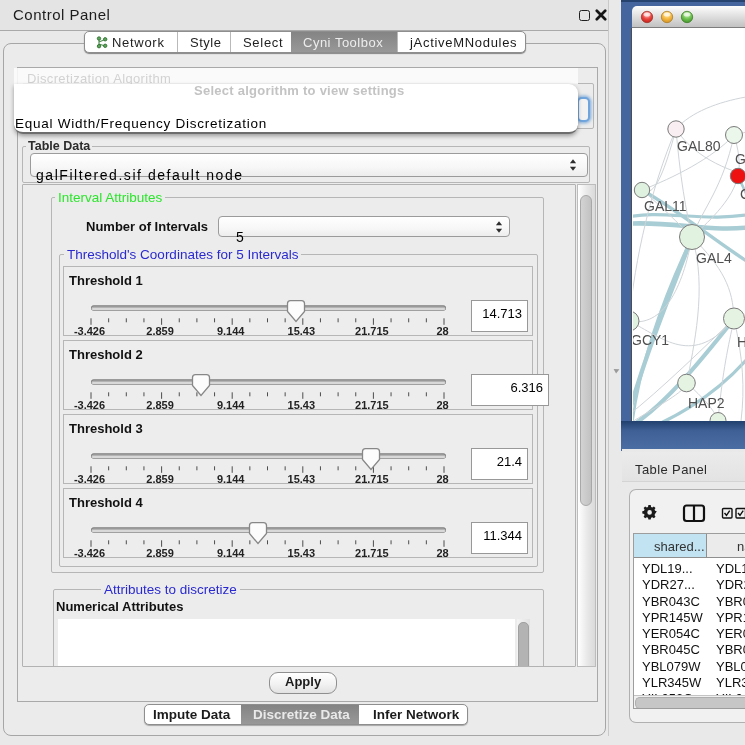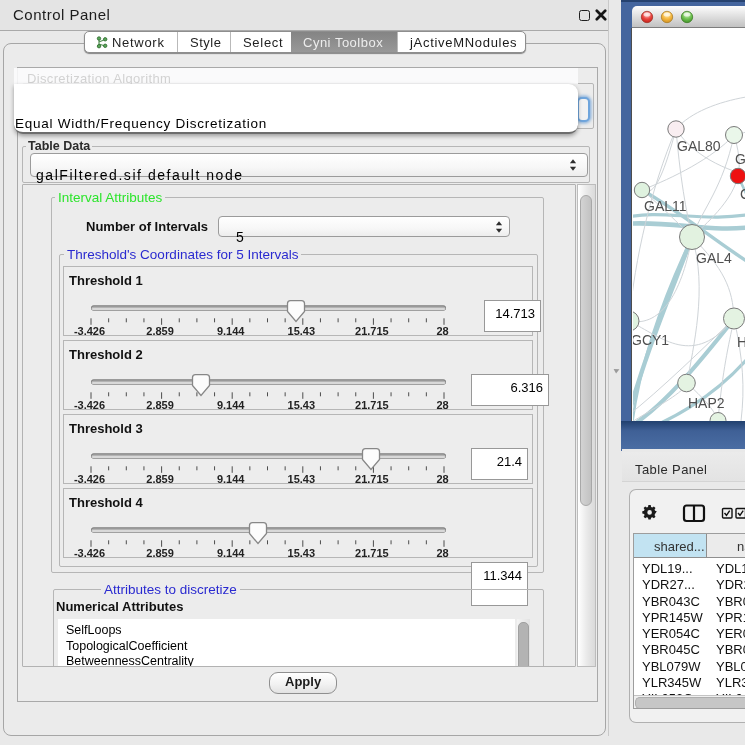--- a/index.html
+++ b/index.html
@@ -86,21 +86,21 @@
     <rect x="28" y="40.9" width="353" height="2" rx="1" fill="#d8d8d8"></rect>
     <path d="M27.00 51.3 L27.00 57.8 M44.65 51.3 L44.65 55.3 M62.30 51.3 L62.30 55.3 M79.95 51.3 L79.95 55.3 M97.60 51.3 L97.60 57.8 M115.25 51.3 L115.25 55.3 M132.90 51.3 L132.90 55.3 M150.55 51.3 L150.55 55.3 M168.20 51.3 L168.20 57.8 M185.85 51.3 L185.85 55.3 M203.50 51.3 L203.50 55.3 M221.15 51.3 L221.15 55.3 M238.80 51.3 L238.80 57.8 M256.45 51.3 L256.45 55.3 M274.10 51.3 L274.10 55.3 M291.75 51.3 L291.75 55.3 M309.40 51.3 L309.40 57.8 M327.05 51.3 L327.05 55.3 M344.70 51.3 L344.70 55.3 M362.35 51.3 L362.35 55.3 M380.00 51.3 L380.00 57.8" stroke="#4d4d4d" stroke-width="1"></path>
     <path d="M223.5 37.5 L223.5 36.6 Q223.5 33.6 226.5 33.6 L237.5 33.6 Q240.5 33.6 240.5 36.6 L240.5 44.5 L232 54.5 L223.5 44.5 Z" fill="#fcfcfc" stroke="#878787" stroke-width="1.3"></path>
   </svg>
   <div class="ticklbl" style="left:25.5px;">-3.426</div>
   <div class="ticklbl" style="left:96.1px;">2.859</div>
   <div class="ticklbl" style="left:166.7px;">9.144</div>
   <div class="ticklbl" style="left:237.3px;">15.43</div>
   <div class="ticklbl" style="left:307.9px;">21.715</div>
   <div class="ticklbl" style="left:378.5px;">28</div>
-  <div class="tfield" style="left:420px;top:33px;width:57px;height:32px;">14.713</div>
+  <div class="tfield" style="left:407px;top:33px;width:57px;height:32px;">14.713</div>
 </div>
 <div class="thpanel" style="left:40px;top:155px;">
   <div class="thlabel">Threshold 2</div>
   <svg class="a" style="left:0;top:0;" width="468" height="68" viewBox="0 0 468 68">
     <rect x="27" y="38.3" width="355" height="5.5" rx="2.7" fill="#7f7f7f"></rect>
     <rect x="27.6" y="39.4" width="353.8" height="3.8" rx="1.9" fill="#b3b3b3"></rect>
     <rect x="28" y="40.9" width="353" height="2" rx="1" fill="#d8d8d8"></rect>
     <path d="M27.00 51.3 L27.00 57.8 M44.65 51.3 L44.65 55.3 M62.30 51.3 L62.30 55.3 M79.95 51.3 L79.95 55.3 M97.60 51.3 L97.60 57.8 M115.25 51.3 L115.25 55.3 M132.90 51.3 L132.90 55.3 M150.55 51.3 L150.55 55.3 M168.20 51.3 L168.20 57.8 M185.85 51.3 L185.85 55.3 M203.50 51.3 L203.50 55.3 M221.15 51.3 L221.15 55.3 M238.80 51.3 L238.80 57.8 M256.45 51.3 L256.45 55.3 M274.10 51.3 L274.10 55.3 M291.75 51.3 L291.75 55.3 M309.40 51.3 L309.40 57.8 M327.05 51.3 L327.05 55.3 M344.70 51.3 L344.70 55.3 M362.35 51.3 L362.35 55.3 M380.00 51.3 L380.00 57.8" stroke="#4d4d4d" stroke-width="1"></path>
     <path d="M128.5 37.5 L128.5 36.6 Q128.5 33.6 131.5 33.6 L142.5 33.6 Q145.5 33.6 145.5 36.6 L145.5 44.5 L137 54.5 L128.5 44.5 Z" fill="#fcfcfc" stroke="#878787" stroke-width="1.3"></path>
   </svg>
@@ -137,50 +137,52 @@
     <rect x="28" y="40.9" width="353" height="2" rx="1" fill="#d8d8d8"></rect>
     <path d="M27.00 51.3 L27.00 57.8 M44.65 51.3 L44.65 55.3 M62.30 51.3 L62.30 55.3 M79.95 51.3 L79.95 55.3 M97.60 51.3 L97.60 57.8 M115.25 51.3 L115.25 55.3 M132.90 51.3 L132.90 55.3 M150.55 51.3 L150.55 55.3 M168.20 51.3 L168.20 57.8 M185.85 51.3 L185.85 55.3 M203.50 51.3 L203.50 55.3 M221.15 51.3 L221.15 55.3 M238.80 51.3 L238.80 57.8 M256.45 51.3 L256.45 55.3 M274.10 51.3 L274.10 55.3 M291.75 51.3 L291.75 55.3 M309.40 51.3 L309.40 57.8 M327.05 51.3 L327.05 55.3 M344.70 51.3 L344.70 55.3 M362.35 51.3 L362.35 55.3 M380.00 51.3 L380.00 57.8" stroke="#4d4d4d" stroke-width="1"></path>
     <path d="M185.5 37.5 L185.5 36.6 Q185.5 33.6 188.5 33.6 L199.5 33.6 Q202.5 33.6 202.5 36.6 L202.5 44.5 L194 54.5 L185.5 44.5 Z" fill="#fcfcfc" stroke="#878787" stroke-width="1.3"></path>
   </svg>
   <div class="ticklbl" style="left:25.5px;">-3.426</div>
   <div class="ticklbl" style="left:96.1px;">2.859</div>
   <div class="ticklbl" style="left:166.7px;">9.144</div>
   <div class="ticklbl" style="left:237.3px;">15.43</div>
   <div class="ticklbl" style="left:307.9px;">21.715</div>
   <div class="ticklbl" style="left:378.5px;">28</div>
-  <div class="tfield" style="left:407px;top:33px;width:57px;height:44px;margin-top:40px;">11.344</div>
+  <div class="tfield" style="left:407px;top:33px;width:57px;height:32px;">11.344</div>
 </div>
 <div class="grp" style="left:30px;top:404px;width:489px;height:290px;"></div>
 <div class="gtitle" style="left:36px;top:398px;color:#2a2ad0;margin-left:42px;">Attributes to discretize</div>
 <div class="a" style="left:33px;top:414px;font-size:13px;font-weight:bold;color:#111;">Numerical Attributes</div>
 <div class="a" style="left:35px;top:434px;width:457px;height:47px;background:#fff;"></div>
-<div class="a" style="left:43px;top:438px;">
-        <div class="lrow">SelfLoops</div>
-        <div class="lrow">TopologicalCoefficient</div>
-        <div class="lrow">BetweennessCentrality</div>
-      </div>
 <div class="a" style="left:494px;top:434px;width:13px;height:47px;background:linear-gradient(to right,#f4f4f4,#e2e2e2);"></div>
 <div class="a" style="left:495px;top:437px;width:11px;height:55px;background:#b3b3b3;border:1px solid #a0a0a0;border-radius:5px;box-sizing:border-box;"></div>
 </div>
 
 <div class="a" style="left:577px;top:184px;width:19px;height:483px;background:linear-gradient(to right,#ffffff,#e8e8e8 55%,#dadada);border:1px solid #bcbcbc;box-sizing:border-box;"></div>
 <div class="a" style="left:580px;top:195px;width:12px;height:311px;background:linear-gradient(to right,#d3d3d3,#c2c2c2);border:1px solid #a8a8a8;border-radius:6px;box-sizing:border-box;"></div>
 
 <div class="a" style="left:269px;top:671.5px;width:66px;height:20px;border:1px solid #8f8f8f;border-radius:9px;background:linear-gradient(#ffffff,#f2f2f2 55%,#e2e2e2);"></div>
 <div class="a" style="left:285px;top:674px;font-size:13px;font-weight:600;color:#1c1c1c;">Apply</div>
 
+<div class="a" style="left:144px;top:704px;width:322px;height:19px;background:#fff;border:1px solid #8e8e8e;border-radius:5px;box-shadow:0 1px 1px rgba(120,120,120,0.6);">
+  <div class="a" style="left:96px;top:0;width:118px;height:19px;background:linear-gradient(#848484,#989898);"></div>
+  <div class="a" style="left:8px;top:2px;font-size:13.5px;font-weight:600;color:#1c1c1c;">Impute Data</div>
+  <div class="a" style="left:108px;top:2px;font-size:13.5px;font-weight:600;color:#e9e9e9;">Discretize Data</div>
+  <div class="a" style="left:228px;top:2px;font-size:13.5px;font-weight:600;color:#1c1c1c;">Infer Network</div>
+</div>
 
 <div class="grp" style="left:22px;top:83px;width:570px;height:44px;"></div>
 
 <div class="a" style="left:577px;top:97px;width:9px;height:21px;border:2.4px solid #6fa5dc;border-radius:5px;background:#f2f2f2;box-shadow:0 0 3px 1.5px rgba(110,160,215,0.75);"></div>
 
 <div class="a" style="left:14px;top:68px;width:564px;height:16px;background:rgba(252,252,253,0.88);"></div>
 <div class="a" style="left:27px;top:71px;font-size:13px;color:#d2d2d2;letter-spacing:0.35px;">Discretization Algorithm</div>
 
 <div class="a" style="left:14px;top:84px;width:564px;height:48px;background:#fff;border-radius:0 9px 9px 9px;border-bottom:2px solid #6d6d6d;box-shadow:0 2px 4px rgba(0,0,0,0.35);"></div>
+<div class="a" style="left:194px;top:83px;width:220px;font-size:13px;font-weight:bold;color:#c3c3c3;white-space:nowrap;letter-spacing:0.25px;">Select algorithm to view settings</div>
 <div class="a" style="left:15px;top:116px;font-size:13.5px;color:#000;letter-spacing:0.75px;">Equal Width/Frequency Discretization</div>
 
 <div class="a" style="left:608px;top:0;width:14px;height:745px;background:#e9e9e9;"></div>
 <div class="a" style="left:608px;top:0;width:1px;height:736px;background:#c9c9c9;"></div>
 <svg class="a" style="left:613px;top:366px;" width="8" height="8" viewBox="0 0 8 8">
       <path d="M1.5 6.5 L1.5 1.5 L6.5 4.5 Z" fill="#9a9a9a" transform="rotate(-30 4 4)"></path>
     </svg>
 
 <div class="a" style="left:621px;top:0;width:124px;height:449px;background:#44659e;border-top:2px solid #26426f;"></div>
 <div class="a" style="left:621px;top:421px;width:124px;height:28px;background:linear-gradient(#21406e,#3f6096 35%,#4a6da3);"></div>

